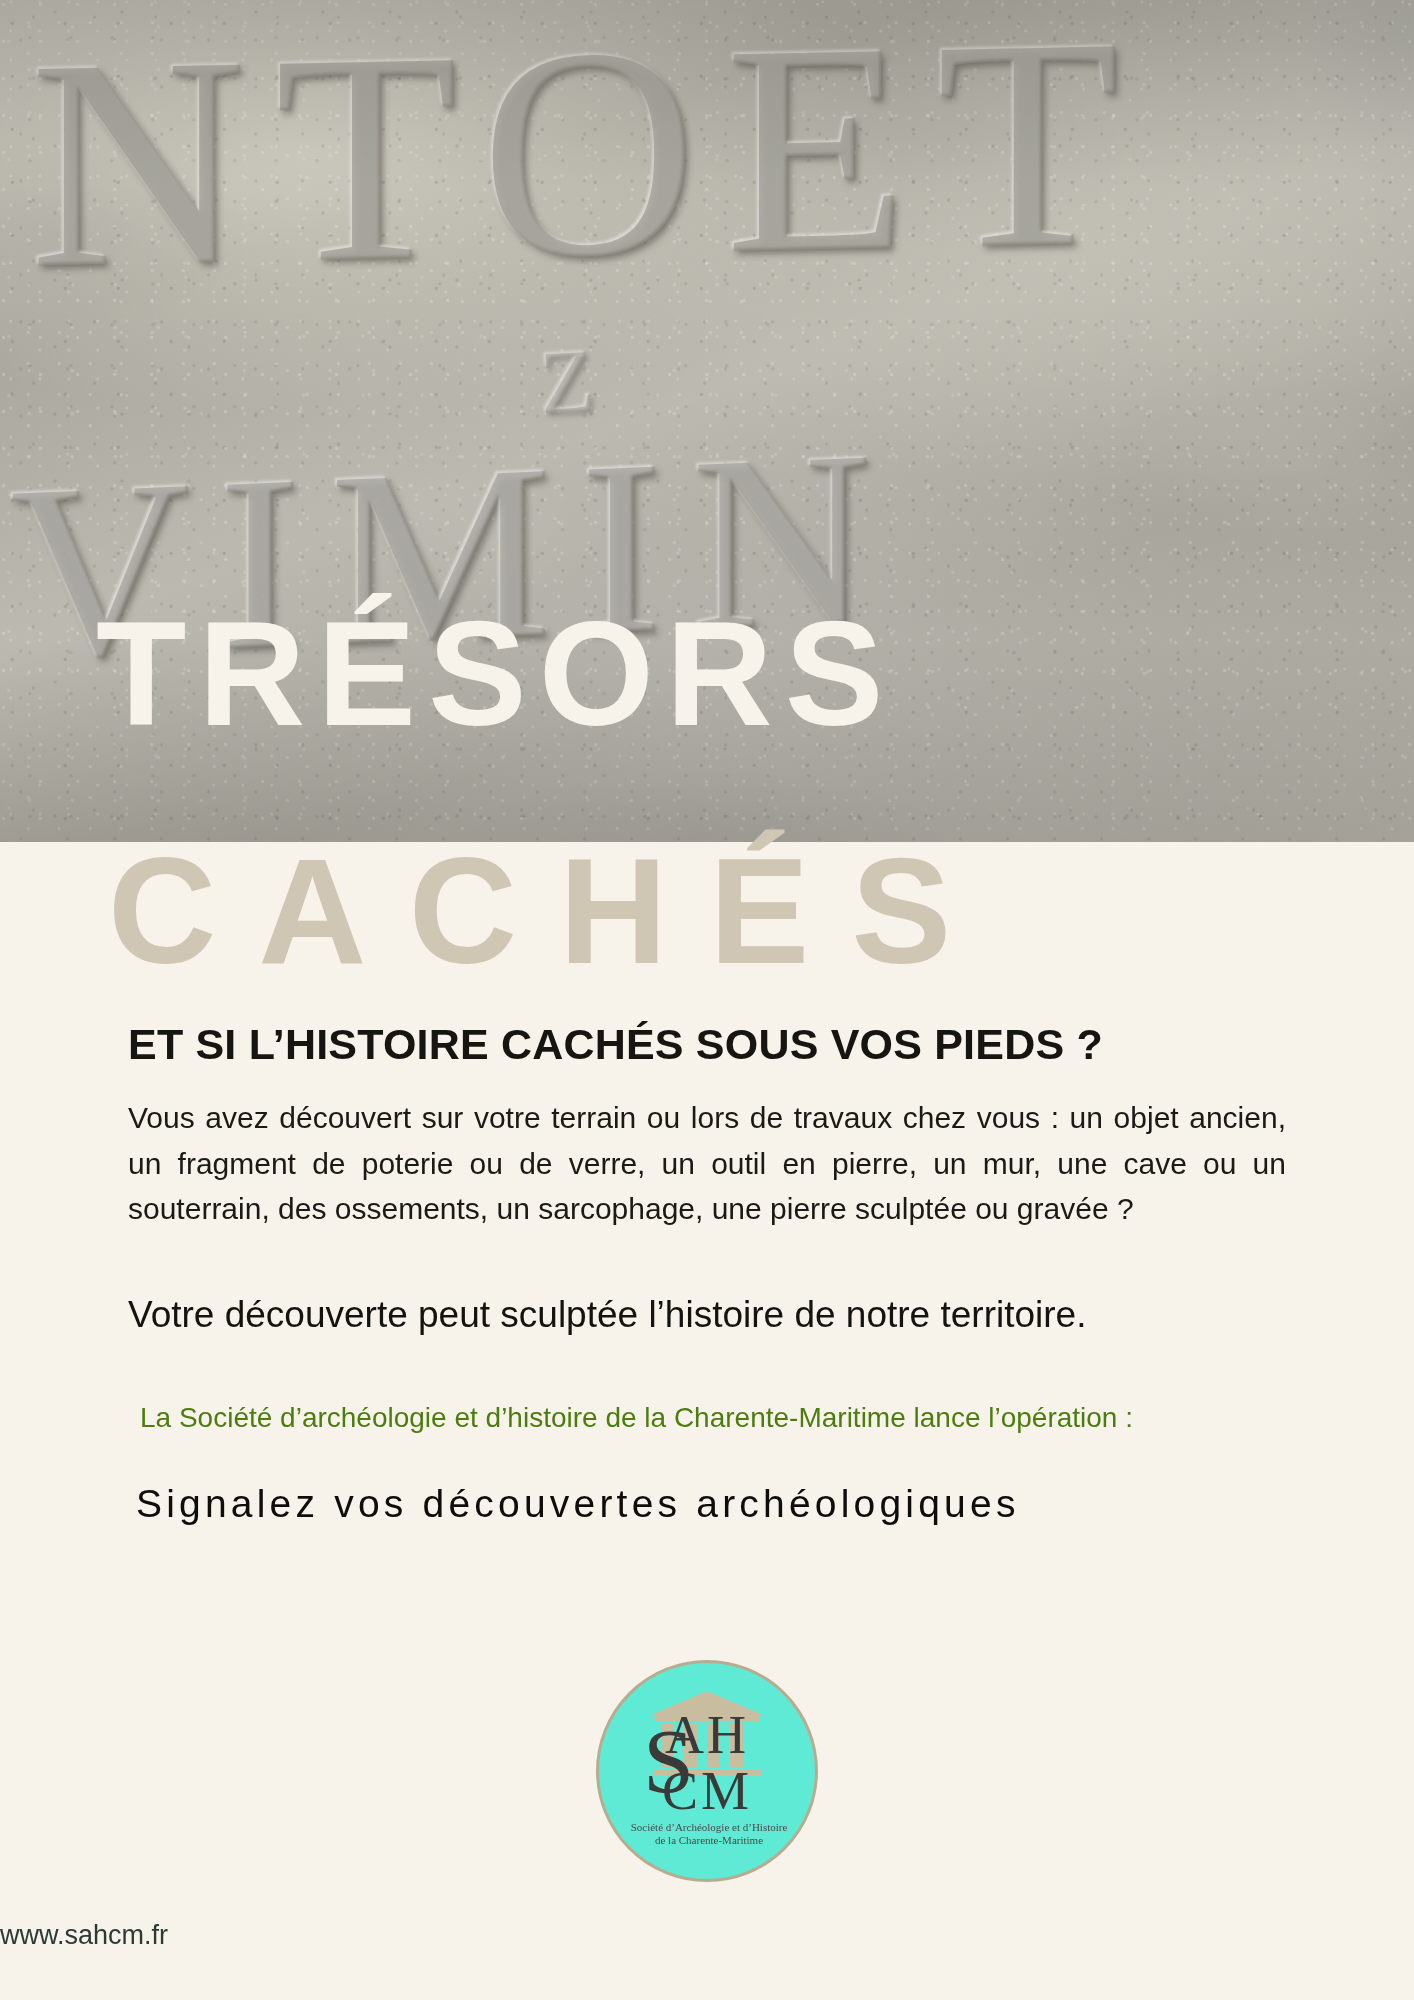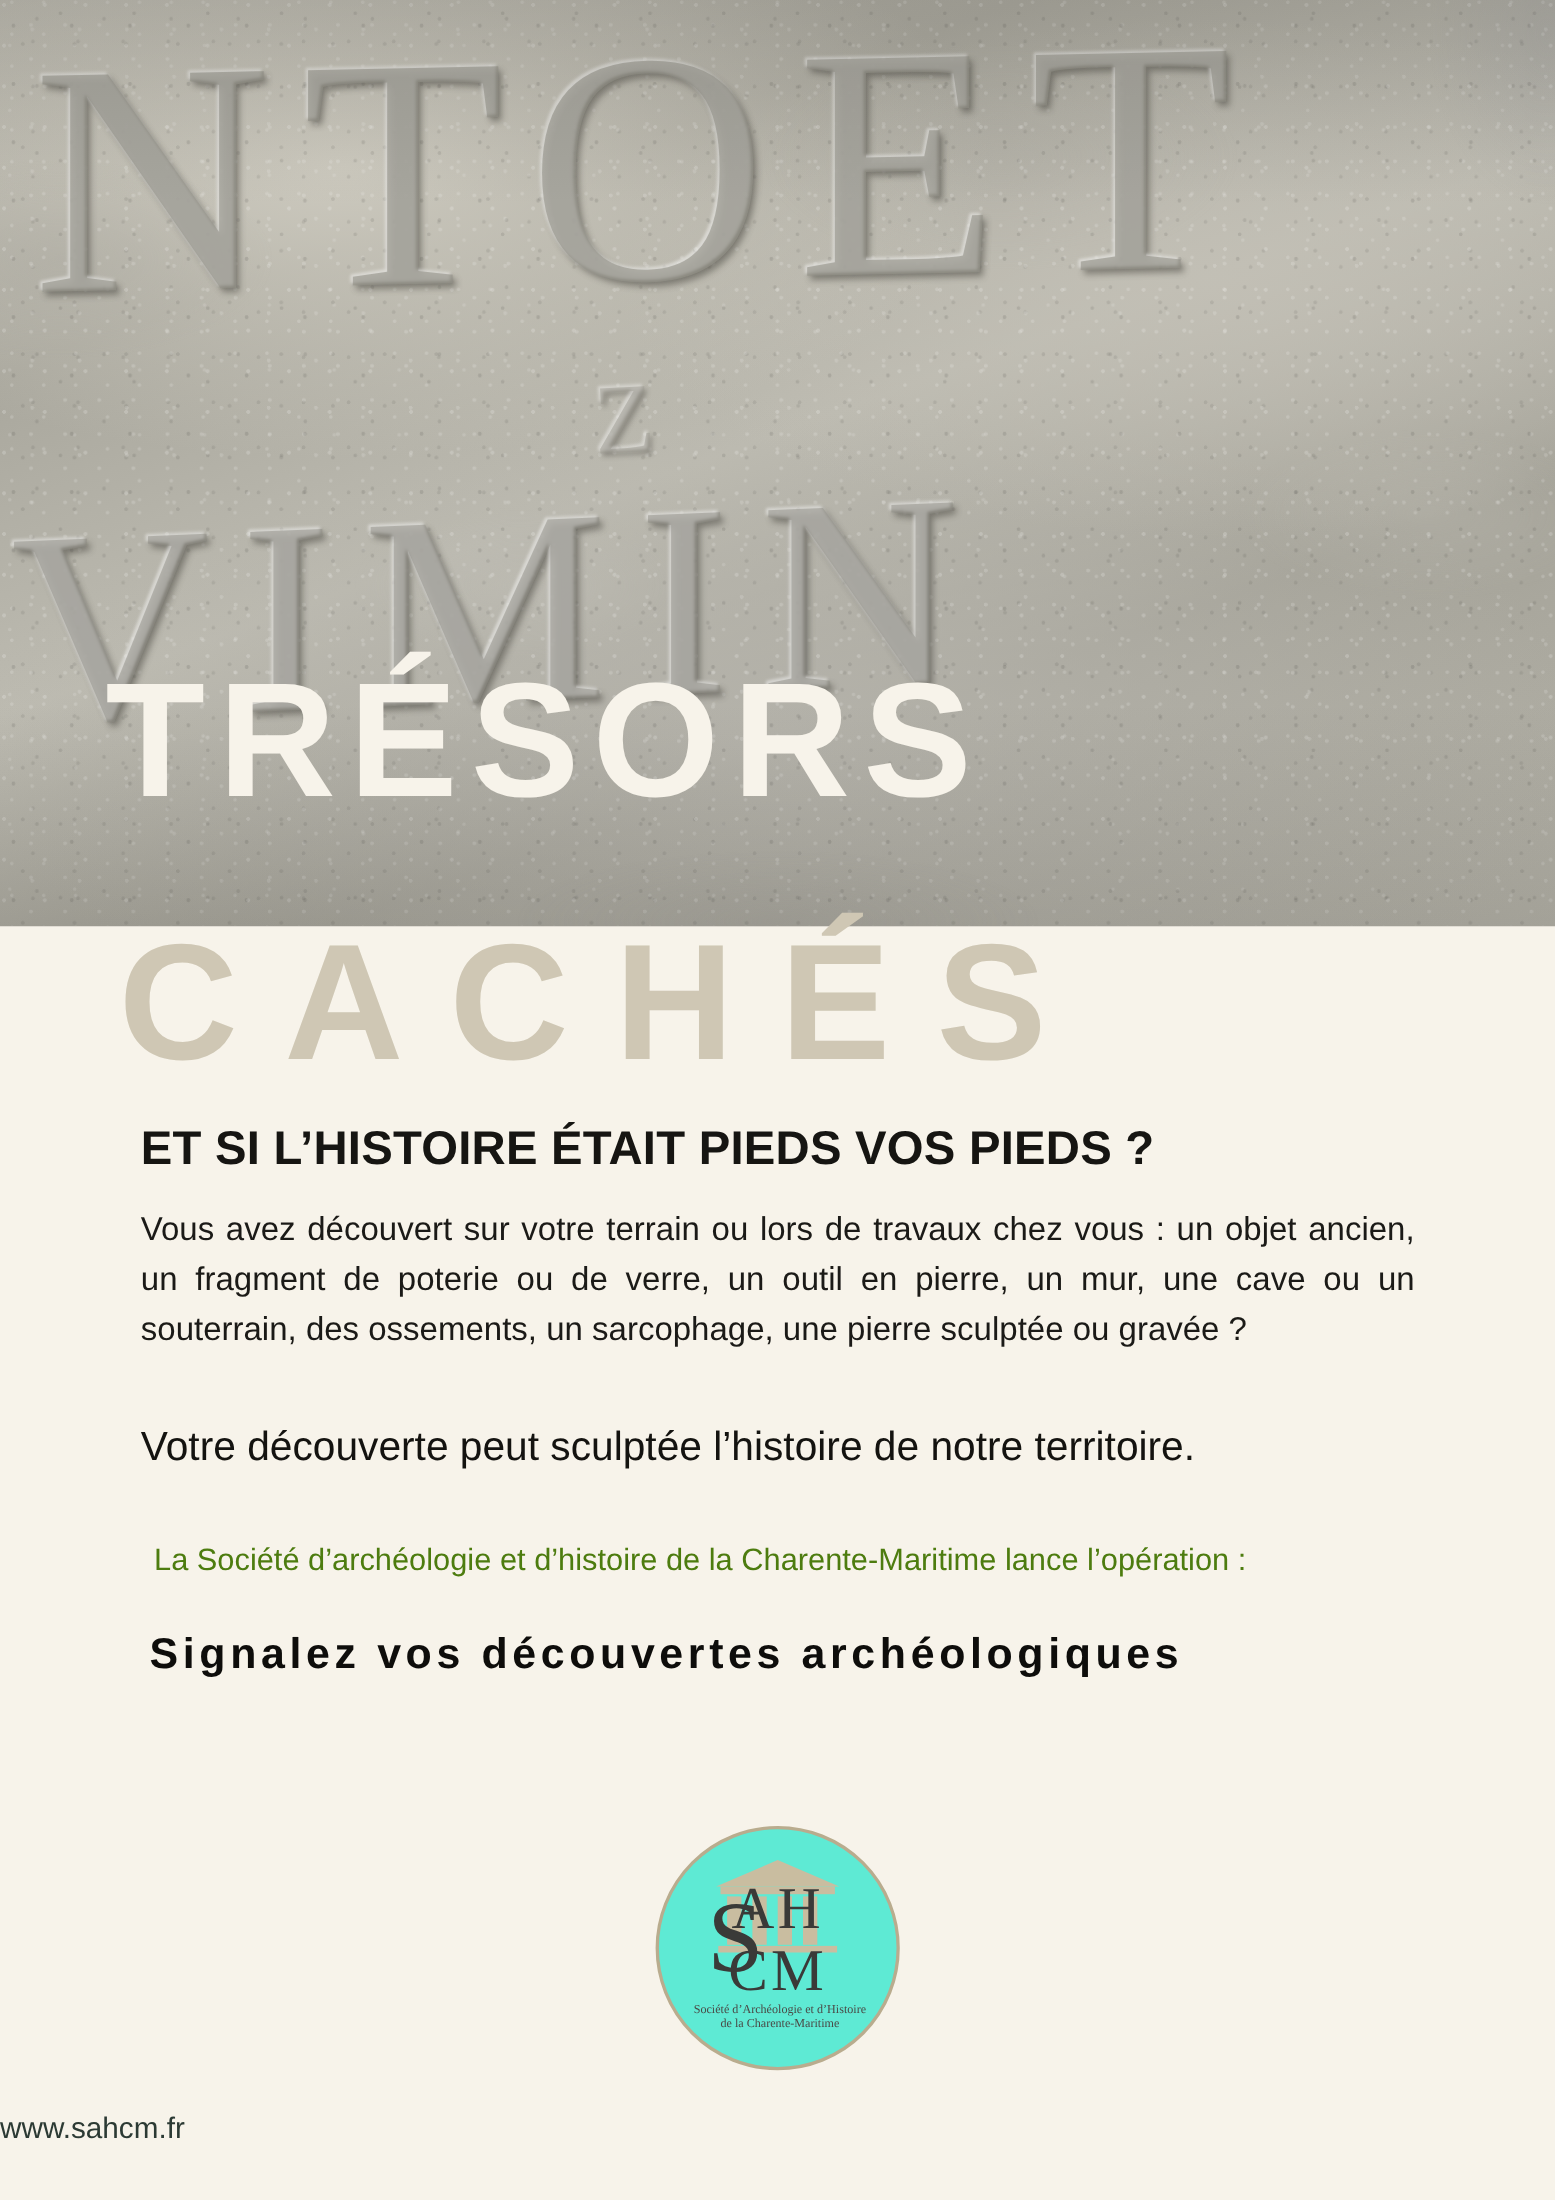--- a/index.html
+++ b/index.html
@@ -174,21 +174,21 @@
   .org-line {
     margin: 62px 0 0 0;
     padding: 0 140px;
     font-size: 28px;
     color: #4d7c0f;
   }
   .callout {
     margin: 48px 0 0 0;
     padding: 0 136px;
     font-size: 39px;
-    font-weight: bold;
+    font-weight: normal;
     letter-spacing: 4.2px;
     color: #0e0d0b;
   }
 
   
   .logo-wrap {
     position: absolute;
     left: 0;
     top: 1660px;
     width: 1414px;
@@ -260,21 +260,21 @@
     <div class="carved-row carved-row-1">NTOET</div>
     <div class="carved-small">Z</div>
     <div class="carved-row carved-row-2">VIMIN</div>
     <div class="photo-shadowtop"></div>
   </div>
 
   <div class="title-tresors">TRÉSORS</div>
   <div class="title-caches">CACHÉS</div>
 
   <div class="content">
-    <h2 class="headline">ET SI L’HISTOIRE ÉTAIT PIEDS VOS PIEDS ?</h2>
+    <h2 class="headline">ET SI L’HISTOIRE CACHÉS SOUS VOS PIEDS ?</h2>
     <p class="body-para">Vous avez découvert sur votre terrain ou lors de travaux chez vous : un objet ancien, un fragment de poterie ou de verre, un outil en pierre, un mur, une cave ou un souterrain, des ossements, un sarcophage, une pierre sculptée ou gravée ?</p>
     <p class="lead">Votre découverte peut sculptée l’histoire de notre territoire.</p>
     <p class="org-line">La Société d’archéologie et d’histoire de la Charente-Maritime lance l’opération :</p>
     <p class="callout">Signalez vos découvertes archéologiques</p>
   </div>
 
   <div class="logo-wrap">
     <div class="logo">
       <svg class="logo-temple" viewBox="0 0 124 88">
         <polygon points="62,2 118,26 6,26" fill="#c9bda0"></polygon>

